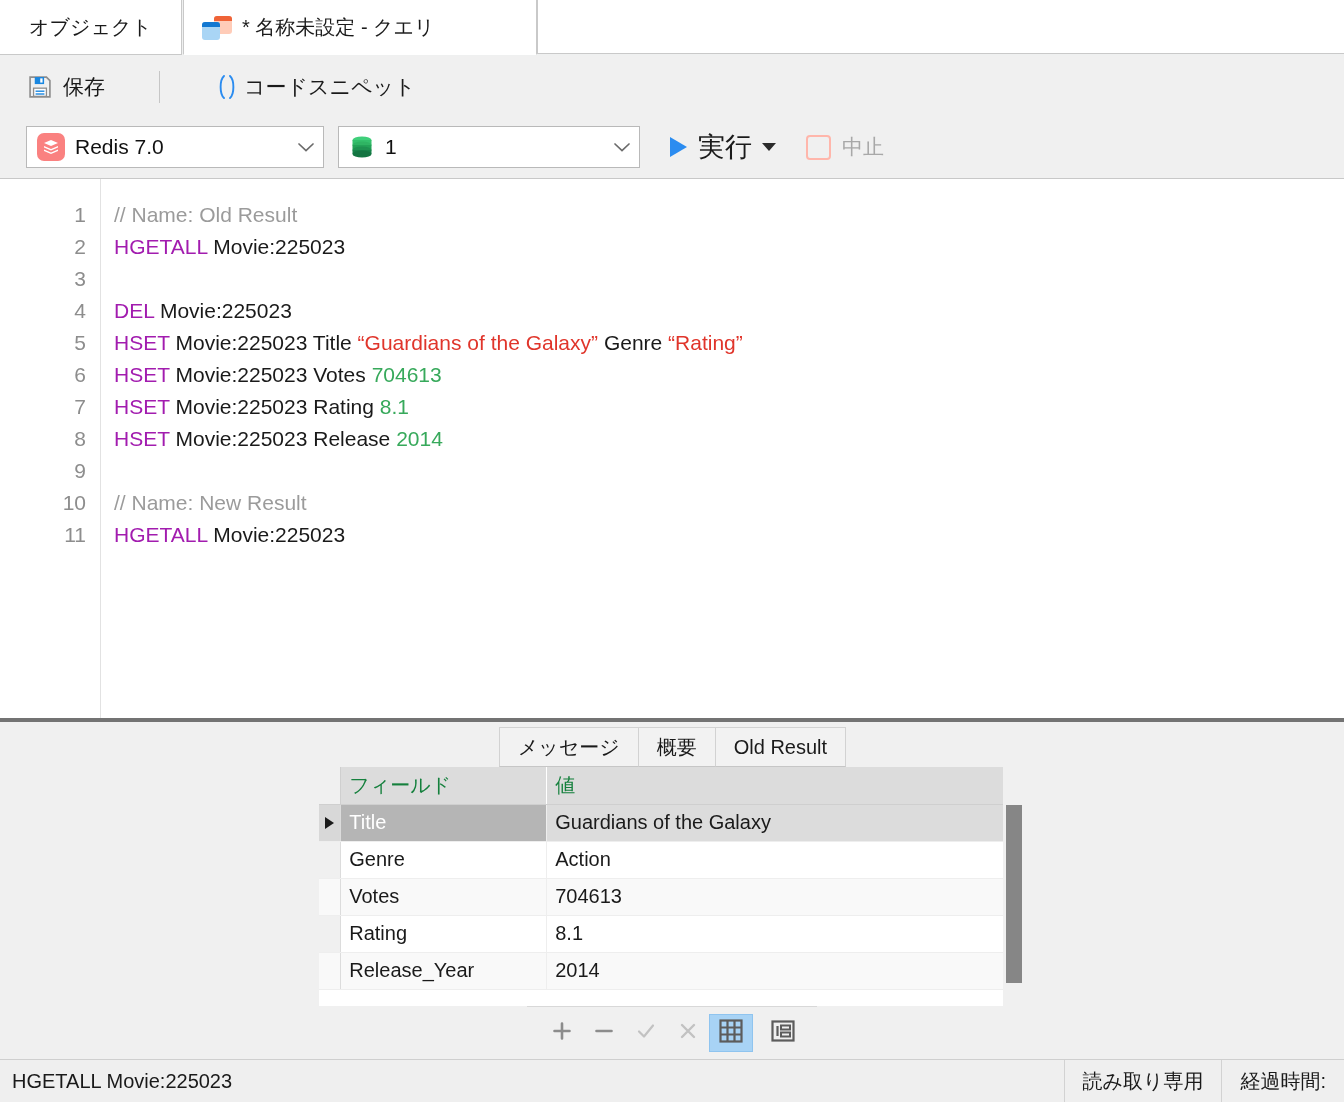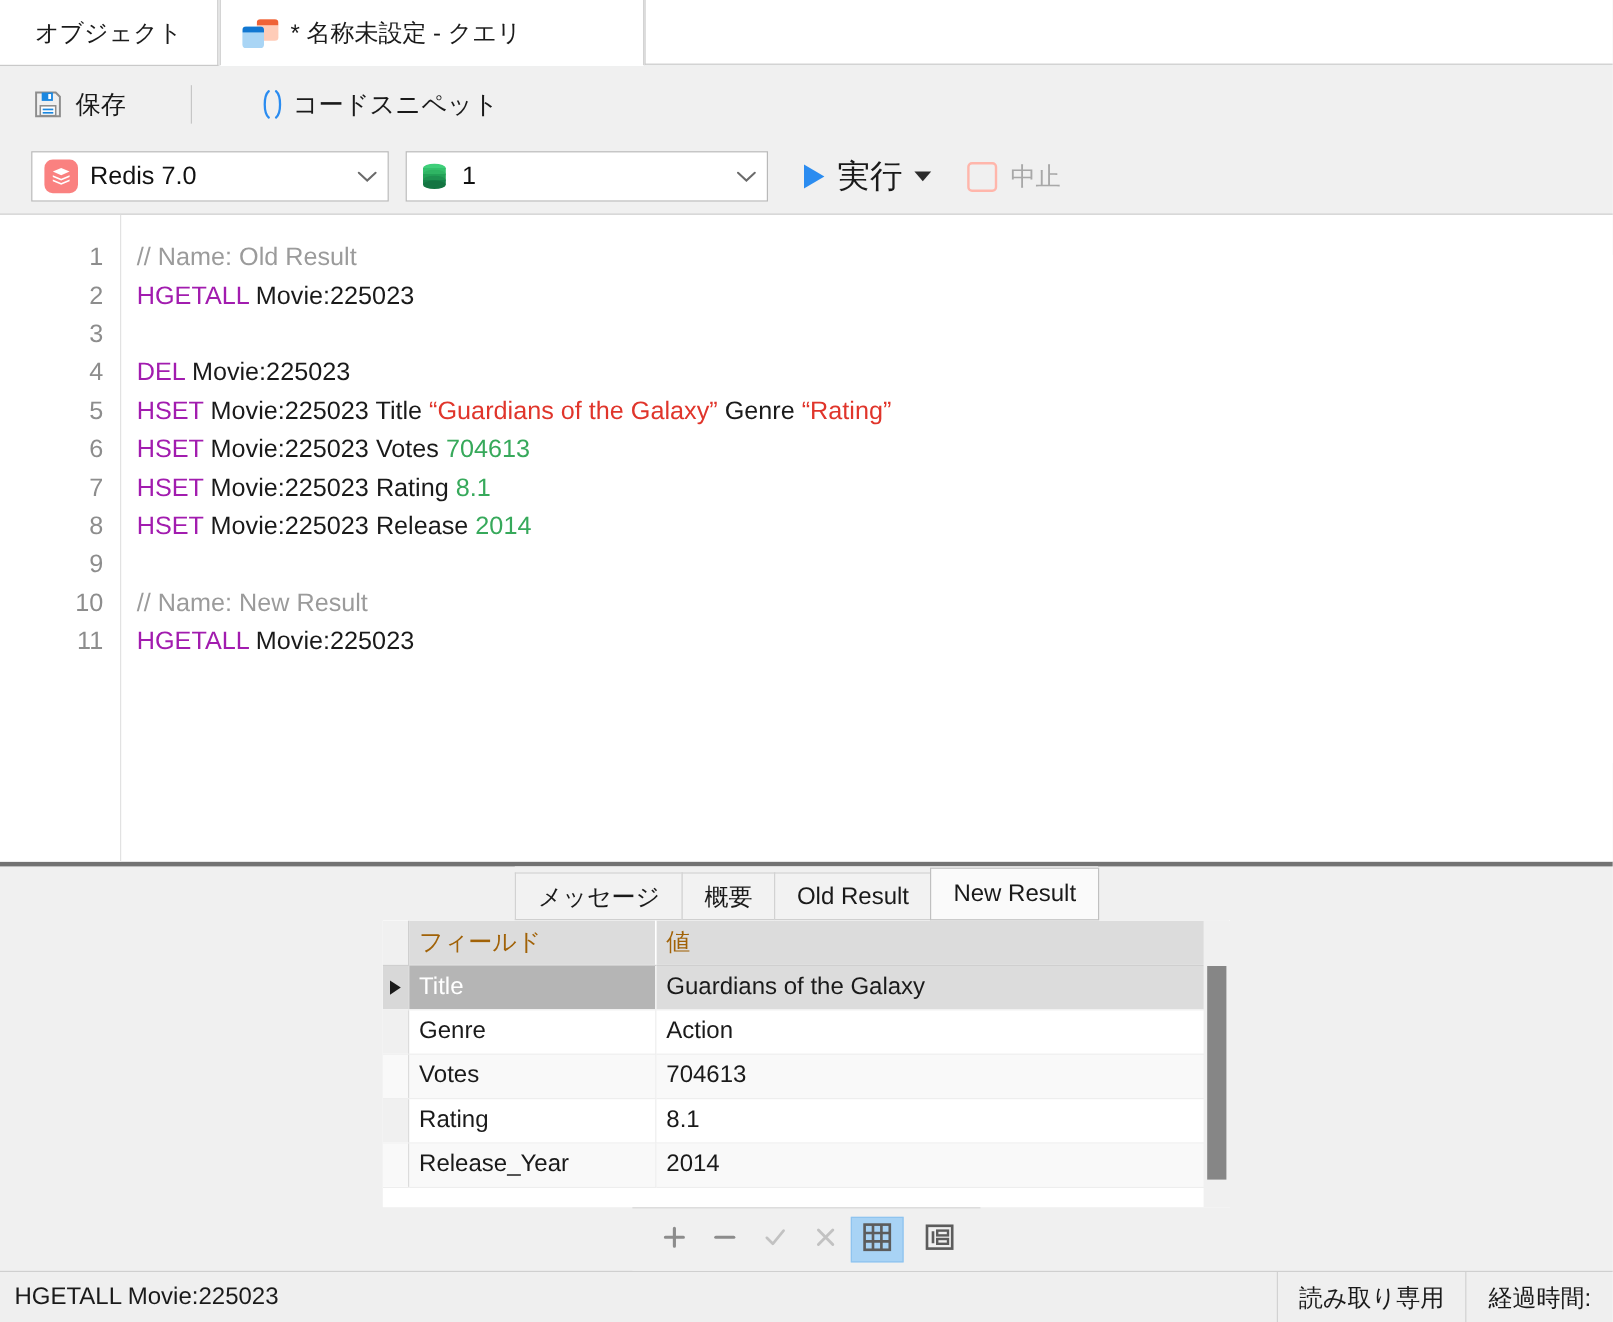--- a/index.html
+++ b/index.html
@@ -244,21 +244,21 @@
     font-weight: normal;
     box-sizing: border-box;
     overflow: hidden;
     white-space: nowrap;
   }
   .col-marker { width: 22px; padding: 0 !important; }
   .col-field { width: 206px; }
   .col-value { width: 478px; }
   table.grid thead th {
     background: #dcdcdc;
-    color: #a16207;
+    color: #15803d;
     border-right: 1px solid #ffffff;
     border-bottom: 1px solid #cfcfcf;
   }
   table.grid thead th.col-marker { background: #f0f0f0; border-right: 1px solid #cfcfcf; }
   table.grid tbody td {
     border-bottom: 1px solid #eeeeee;
     border-right: 1px solid #eeeeee;
     background: #ffffff;
     color: #1a1a1a;
   }
@@ -481,23 +481,20 @@
   <div class="resultpane">
     <div class="rtabs" id="result-tabs">
         <div class="rtab">
           <span>メッセージ</span>
         </div>
         <div class="rtab">
           <span>概要</span>
         </div>
         <div class="rtab">
           <span>Old Result</span>
-        </div>
-        <div class="rtab active">
-          <span>New Result</span>
         </div>
         <div class="rtab-fill"></div>
       </div>
 
     <div class="gridwrap">
       <table class="grid">
         <thead>
           <tr>
             <th class="col-marker"></th>
             <th class="col-field">フィールド</th>

